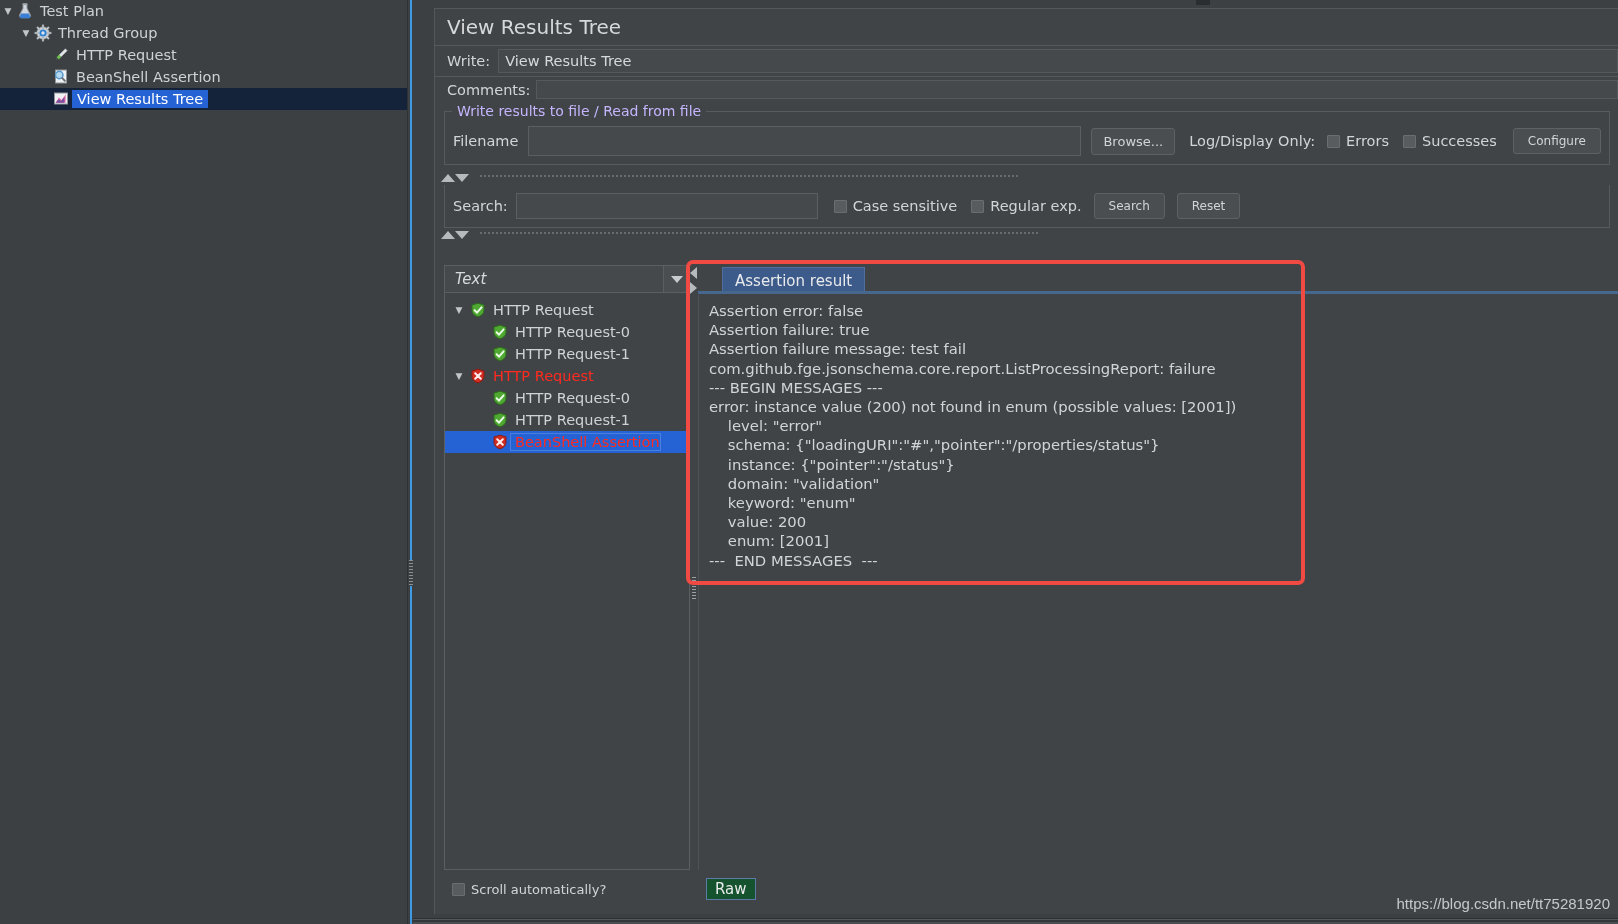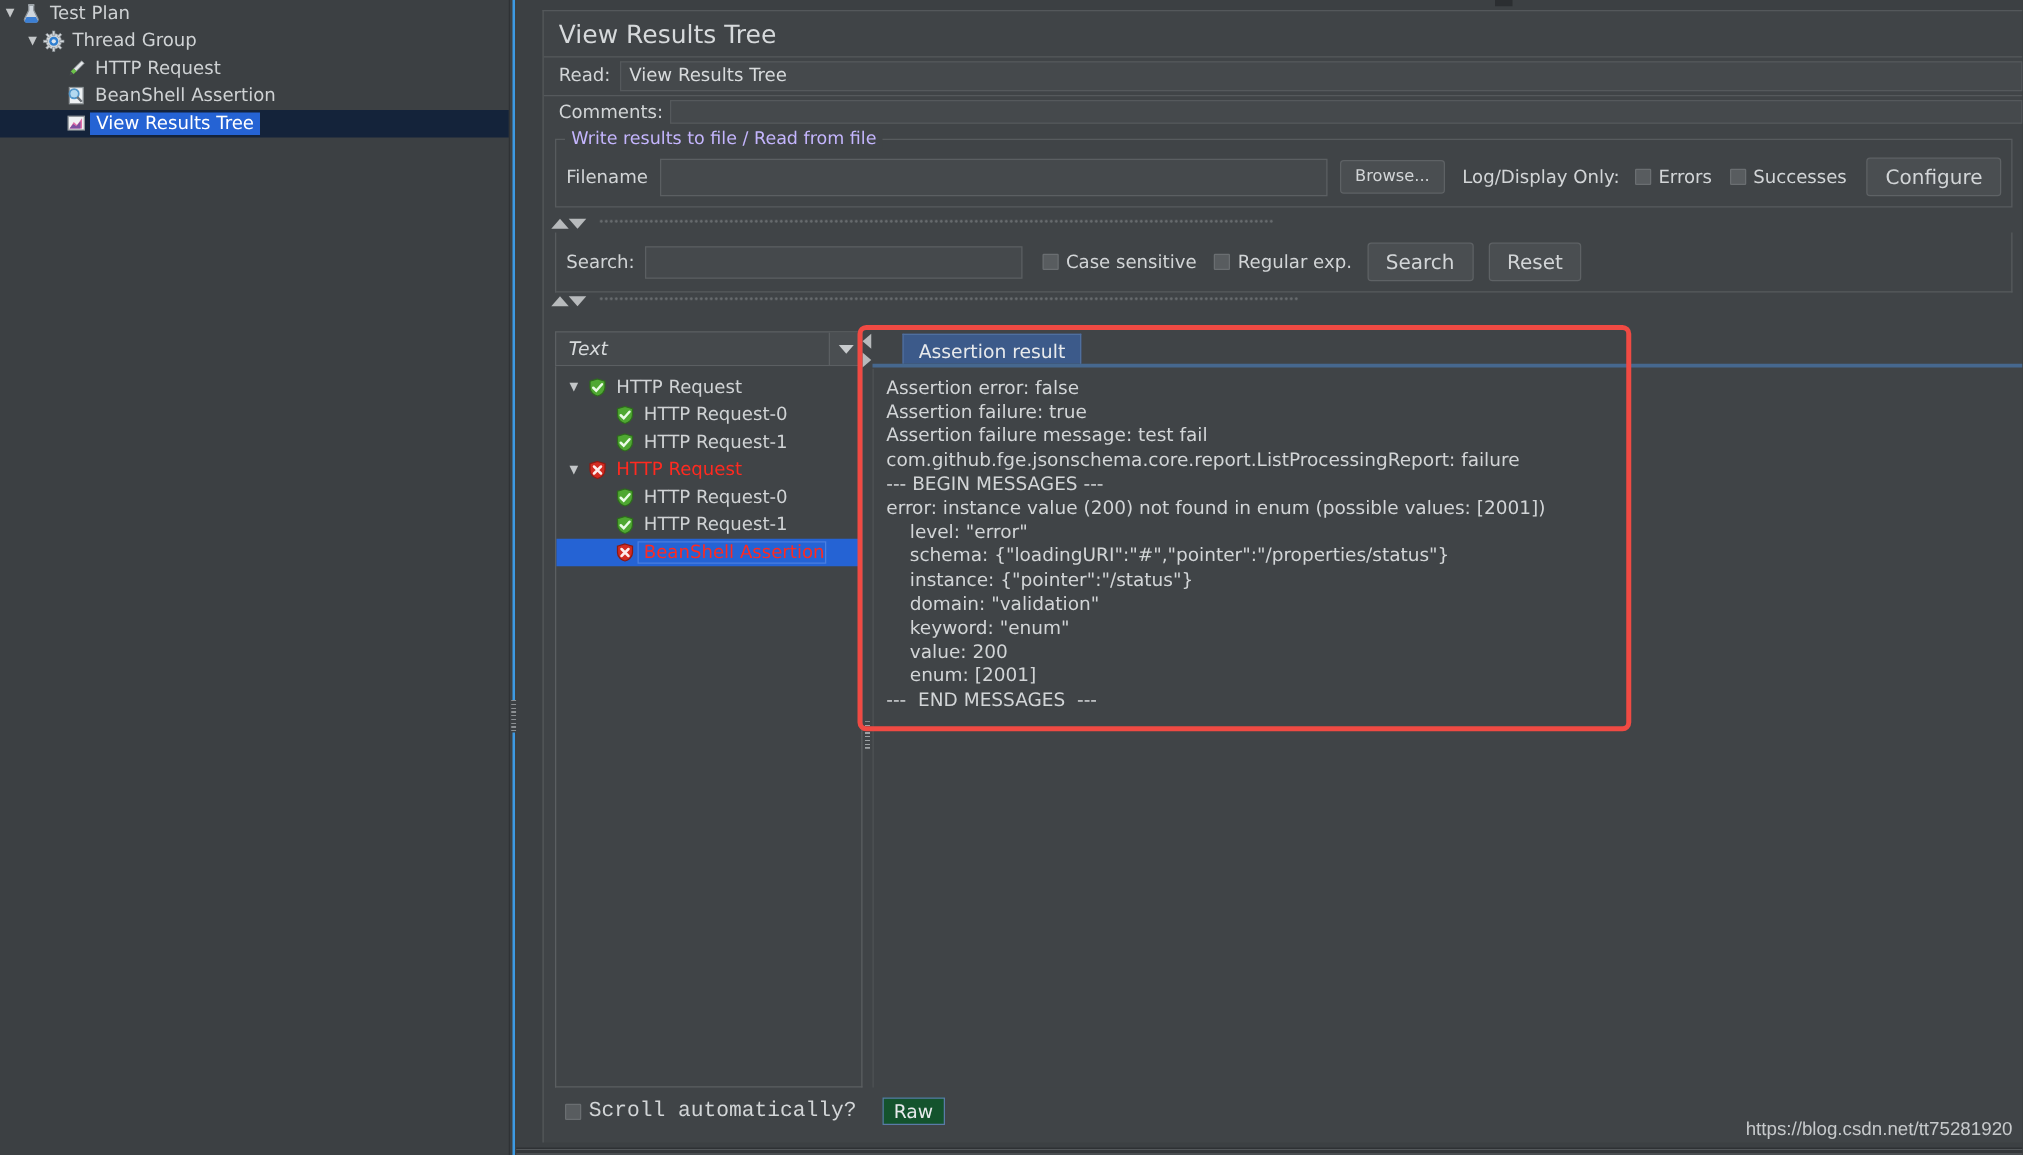--- a/index.html
+++ b/index.html
@@ -90,21 +90,21 @@
   #filename-input {
     flex: 1; height: 30px; margin-left: 10px; background: #45494c;
     border: 1px solid #5b5f62; color: #d7dadc; font-size: 14px; padding: 0 6px;
     font-family: inherit; outline: none;
   }
   .btn {
     background: #4a4e51; border: 1px solid #5e6265; color: #d2d5d7;
     font-size: 13px; font-family: inherit; border-radius: 3px;
     padding: 5px 11px; cursor: default;
   }
-  .btn.big { font-size: 16px; padding: 5px 14px; }
+  .btn.big { font-size: 12px; padding: 5px 14px; }
   .chk {
     width: 13px; height: 13px; background: #585c5f; border: 1px solid #6a6e71;
     display: inline-block; border-radius: 1px; flex: 0 0 13px;
   }
   .chk-label { font-size: 14.5px; color: #d2d5d7; margin-left: 6px; }
 
   
   .split-arrows { display:flex; align-items:center; gap:0px; padding-left: 6px; height: 12px;}
   .split-arrows .ar { width: 0; height: 0; }
   .ar-up { border-left:7px solid transparent; border-right:7px solid transparent; border-bottom:8px solid #b7babc;}
@@ -154,21 +154,21 @@
   .rrow .tw { width:16px; text-align:center; font-size:9px; color:#c3c6c8; flex:0 0 16px;}
   .rrow .ic { width:22px; flex:0 0 22px; display:flex; align-items:center; justify-content:center;}
   .rrow .lb { padding-left: 4px; }
   .rrow.fail .lb { color: #ff2a20; }
   .rrow.selrow { background: #2563d4; }
   .rrow.selrow .lb { color: #ff2a20; outline: 1px solid #4a7fe0; }
   #scroll-auto-row {
     position: absolute; left: 0; bottom: 12px; height: 26px; display:flex; align-items:center;
     padding-left: 8px;
   }
-  #scroll-auto-row .chk-label { font-size: 17px; font-family: Liberation Mono, monospace; }
+  #scroll-auto-row .chk-label { font-size: 13px; }
 
   #res-detail-col {
     position: absolute; left: 254px; top: 0; right: 0; bottom: 0;
   }
   #tabstrip { height: 26px; position: relative; }
   .tab {
     position: absolute; left: 24px; top: 2px; height: 24px;
     background: #3c5a8a; color: #e8eaec; font-size: 15px;
     padding: 2px 12px 0 12px; border: 1px solid #4f6f9e; border-bottom: none;
     display:flex; align-items:center;
@@ -308,21 +308,21 @@
   </div>
 
   <div id="right-pane">
     <div id="top-nub"></div>
 
     <div id="panel-box">
 
       <div class="panel-title">View Results Tree</div>
 
       <div class="row" id="name-row">
-        <span class="field-label">Read:</span>
+        <span class="field-label">Write:</span>
         <input id="name-input" type="text" value="View Results Tree" style="">
       </div>
 
       <div class="row" id="comments-row">
         <span class="field-label">Comments:</span>
         <input id="comments-input" type="text" value="" style="">
       </div>
 
       <div id="write-group">
         <div id="write-legend">Write results to file / Read from file</div>

